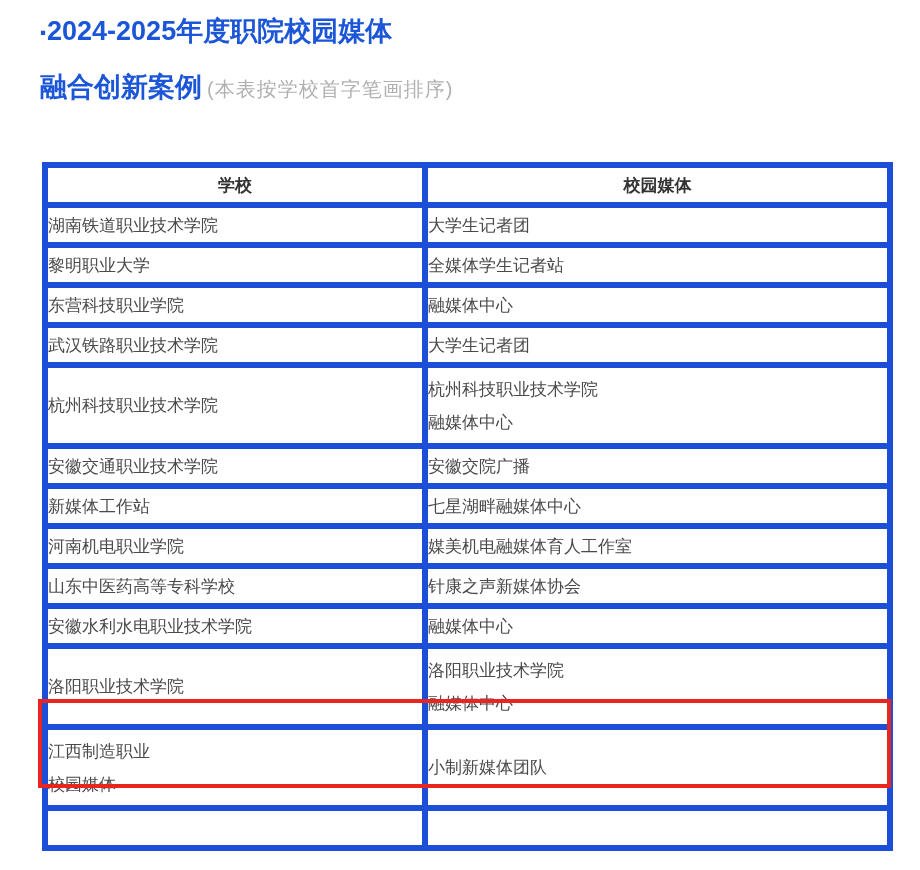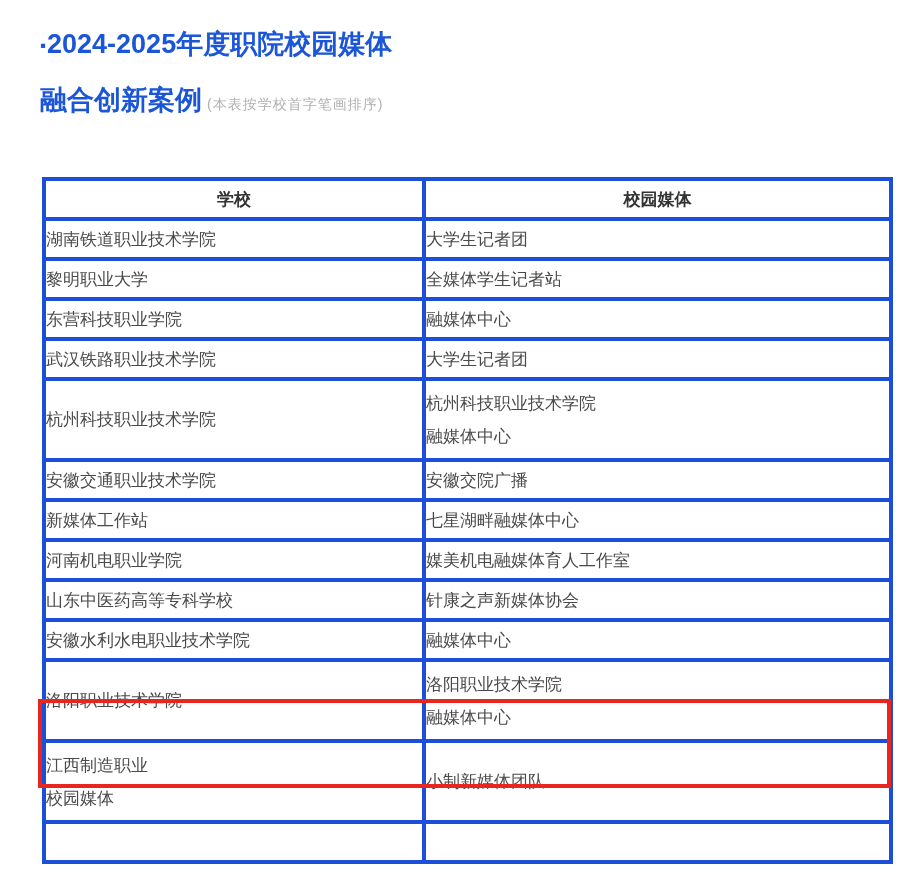--- a/index.html
+++ b/index.html
@@ -12,51 +12,51 @@
   }
   .page {
     position: relative;
     width: 920px;
     height: 870px;
     overflow: hidden;
     background: #ffffff;
   }
   
   .title {
-    padding-top: 31px;
+    padding-top: 18px;
     margin-left: 40px;
     font-size: 27px;
     line-height: 27px;
     font-weight: 700;
     color: #1b55d8;
   }
   .title-line { white-space: nowrap; }
   .title-line.second { margin-top: 26px; }
   .bullet {
     font-size: 17px;
     display: inline-block;
     transform: translateY(-2px);
     margin-right: 1px;
   }
   .subtitle {
-    font-size: 14px;
+    font-size: 20px;
     font-weight: 400;
     letter-spacing: 1px;
     margin-left: 5px;
     color: #b0b0b0;
   }
   
   table {
     border-collapse: collapse;
     table-layout: fixed;
     width: 851px;
     margin: 59px 0 0 42px;
   }
   th, td {
-    border: 4px solid #1d4ed8;
+    border: 6px solid #1d4ed8;
     vertical-align: middle;
     padding: 0;
   }
   th {
     height: 40px;
     font-size: 17px;
     font-weight: 700;
     color: #333333;
   }
   th:first-child, td:first-child { width: 380px; }

